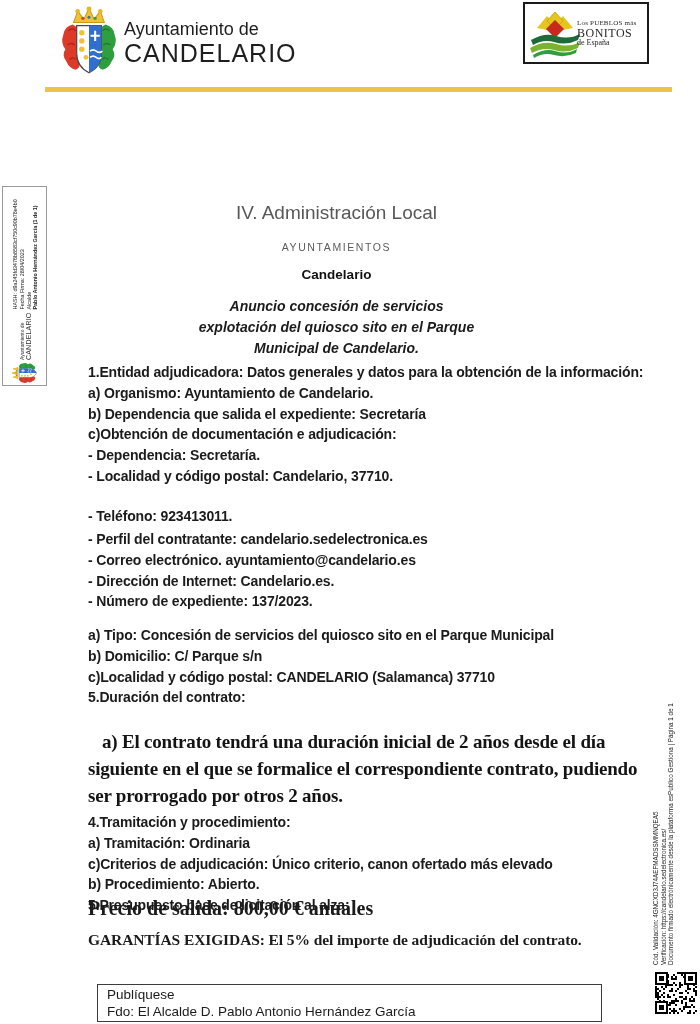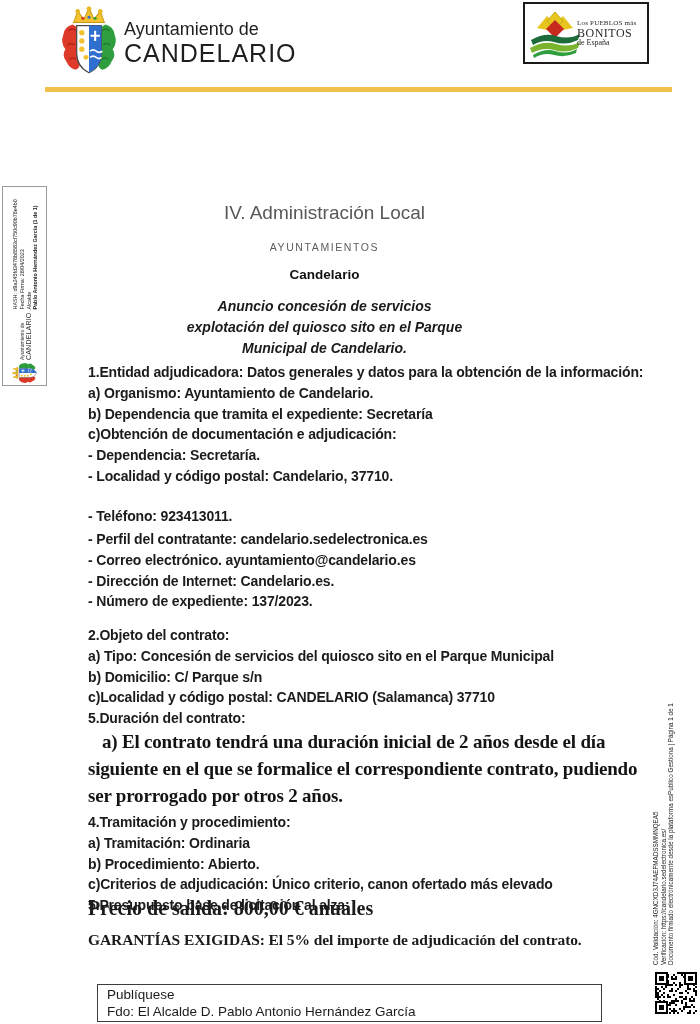--- a/index.html
+++ b/index.html
@@ -23,21 +23,21 @@
   
   .title-table{position:absolute;left:52px;top:96px;width:595px;border:1px solid #3c3c3c;background:#fff;}
   .tt-row{border-bottom:1px solid #3c3c3c;text-align:center;}
   .tt-row:last-child{border-bottom:none;}
   .tt-title{font-size:15px;font-weight:bold;padding:13px 6px 12px;letter-spacing:.1px;}
   .tt-bop{font-size:13px;padding:6px 4px;white-space:pre;}
   .tt-plazo{font-size:16px;padding:6px 6px 8px;text-align:left;white-space:pre;}
   .plazo-label{font-size:11.5px;letter-spacing:.3px;}
 
   
-  .head-col{position:absolute;left:92px;top:202px;width:465px;text-align:center;}
+  .head-col{position:absolute;left:104px;top:202px;width:465px;text-align:center;}
   .h-admin{font-size:19px;color:#585858;margin-bottom:17px;}
   .h-ayto{font-size:10.5px;color:#5d5d5d;letter-spacing:1.6px;margin-bottom:14px;}
   .h-muni{font-size:13.5px;font-weight:bold;color:#111;margin-bottom:14px;}
   .h-anuncio{font-size:14px;font-weight:bold;font-style:italic;width:290px;margin:0 auto;line-height:1.5;}
 
   
   .body-col{position:absolute;left:88px;width:562px;}
   .bline{font-size:14px;font-weight:bold;line-height:20.8px;white-space:nowrap;letter-spacing:-0.15px;}
   .g1{top:362px;} .gphone{top:506px;} .g2{top:529px;} .g3{top:625px;} .g4{top:812px;}
   .serif-par{top:728px;font-family:"Liberation Serif","DejaVu Serif",serif;font-size:19px;font-weight:bold;
@@ -140,45 +140,44 @@
   <div class="head-col">
     <div class="h-admin">IV. Administración Local</div>
     <div class="h-ayto">AYUNTAMIENTOS</div>
     <div class="h-muni">Candelario</div>
     <div class="h-anuncio">Anuncio concesión de servicios explotación del quiosco sito en el Parque Municipal de Candelario.</div>
   </div>
 
   <div class="body-col g1">
       <div class="bline">1.Entidad adjudicadora: Datos generales y datos para la obtención de la información:</div>
       <div class="bline">a) Organismo: Ayuntamiento de Candelario.</div>
-      <div class="bline">b) Dependencia que tramita el expediente: Secretaría</div>
+      <div class="bline">b) Dependencia que salida el expediente: Secretaría</div>
       <div class="bline">c)Obtención de documentación e adjudicación:</div>
       <div class="bline">- Dependencia: Secretaría.</div>
       <div class="bline">- Localidad y código postal: Candelario, 37710.</div>
     </div>
   <div class="body-col gphone bline">- Teléfono: 923413011.</div>
   <div class="body-col g2">
       <div class="bline">- Perfil del contratante: candelario.sedelectronica.es</div>
       <div class="bline">- Correo electrónico. ayuntamiento@candelario.es</div>
       <div class="bline">- Dirección de Internet: Candelario.es.</div>
       <div class="bline">- Número de expediente: 137/2023.</div>
     </div>
   <div class="body-col g3">
-      <div class="bline">2.Objeto del contrato:</div>
       <div class="bline">a) Tipo: Concesión de servicios del quiosco sito en el Parque Municipal</div>
       <div class="bline">b) Domicilio: C/ Parque s/n</div>
       <div class="bline">c)Localidad y código postal: CANDELARIO (Salamanca) 37710</div>
       <div class="bline">5.Duración del contrato:</div>
     </div>
   <div class="body-col serif-par">a) El contrato tendrá una duración inicial de 2 años desde el día siguiente en el que se formalice el correspondiente contrato, pudiendo ser prorrogado por otros 2 años.</div>
   <div class="body-col g4">
       <div class="bline">4.Tramitación y procedimiento:</div>
       <div class="bline">a) Tramitación: Ordinaria</div>
+      <div class="bline">c)Criterios de adjudicación: Único criterio, canon ofertado más elevado</div>
       <div class="bline">b) Procedimiento: Abierto.</div>
-      <div class="bline">c)Criterios de adjudicación: Único criterio, canon ofertado más elevado</div>
       <div class="bline">5.Presupuesto base de licitación al alza:</div>
     </div>
   <div class="body-col price">Precio de salida: 800,00 € anuales</div>
   <div class="body-col guar">GARANTÍAS EXIGIDAS: El 5% del importe de adjudicación del contrato.</div>
 
   <div class="publish-box">
     <div>Publíquese</div>
     <div>Fdo: El Alcalde D. Pablo Antonio Hernández García</div>
   </div>
 

